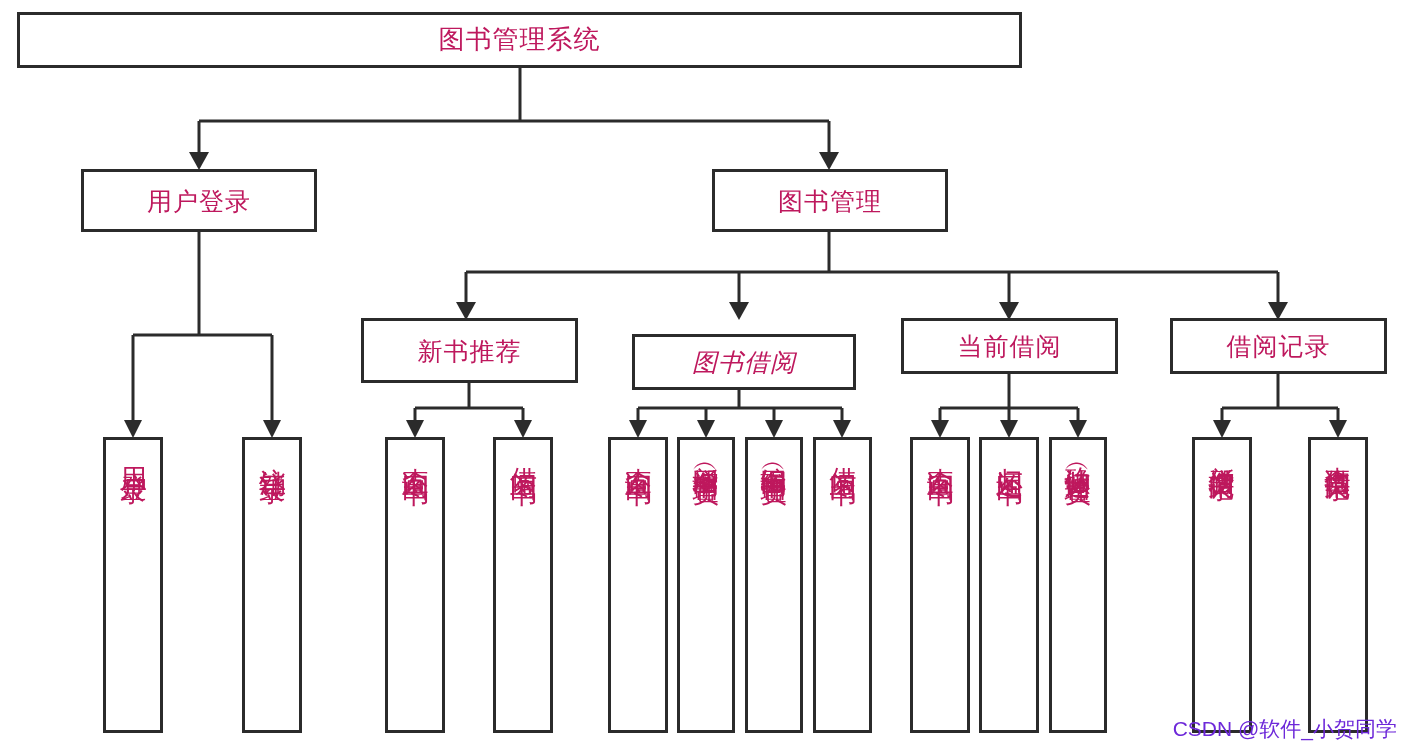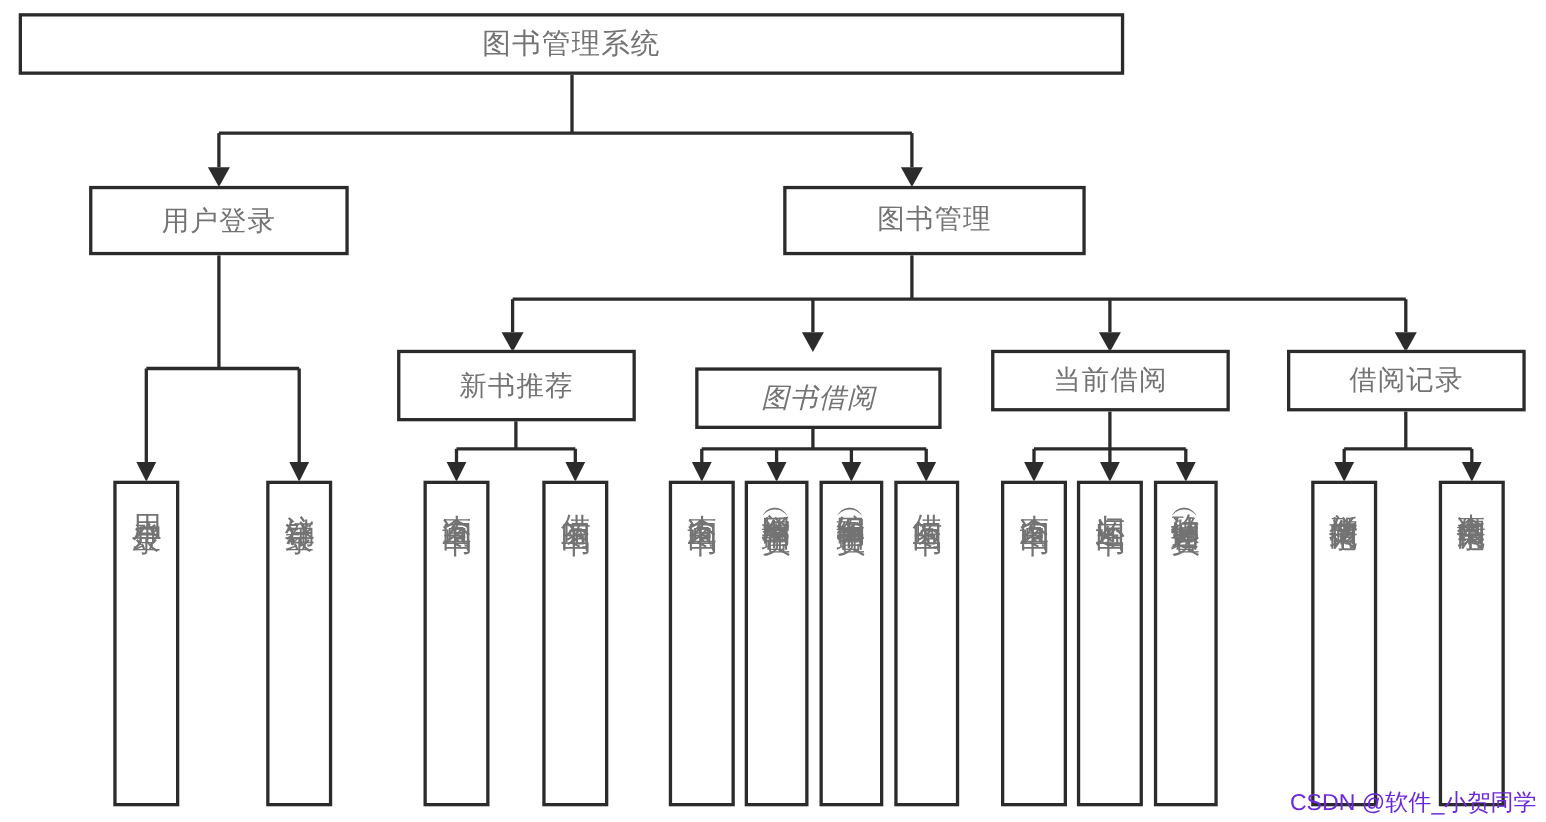--- a/index.html
+++ b/index.html
@@ -18,21 +18,21 @@
     position:absolute;
     box-sizing:border-box;
     background:#ffffff;
     border:3px solid #2b2b2b;
     display:flex;
     align-items:center;
     justify-content:center;
     z-index:2;
   }
   .node-label{
-    color:#737373;
+    color:#be185d;
     line-height:1.12;
     text-align:center;
     white-space:nowrap;
   }
   
   .node.h .node-label{
     font-size:25px;
     letter-spacing:1px;
   }
   .node.root .node-label{font-size:26px;}
@@ -138,21 +138,21 @@
     </g>
   </svg>
 
   <div class="node h root" style="left:17px;top:12px;width:1005px;height:56px;">
     <span class="node-label">图书管理系统</span>
   </div>
 
   <div class="node h" style="left:81px;top:169px;width:236px;height:63px;">
     <span class="node-label">用户登录</span>
   </div>
-  <div class="node h" style="left:712px;top:169px;width:275px;height:63px;font-family:Liberation Mono, monospace;">
+  <div class="node h" style="left:712px;top:169px;width:236px;height:63px;">
     <span class="node-label">图书管理</span>
   </div>
 
   <div class="node h" style="left:361px;top:318px;width:217px;height:65px;">
     <span class="node-label">新书推荐</span>
   </div>
   <div class="node h" style="left:632px;top:334px;width:224px;height:56px;font-style:italic;">
     <span class="node-label">图书借阅</span>
   </div>
   <div class="node h" style="left:1170px;top:318px;width:217px;height:56px;">

